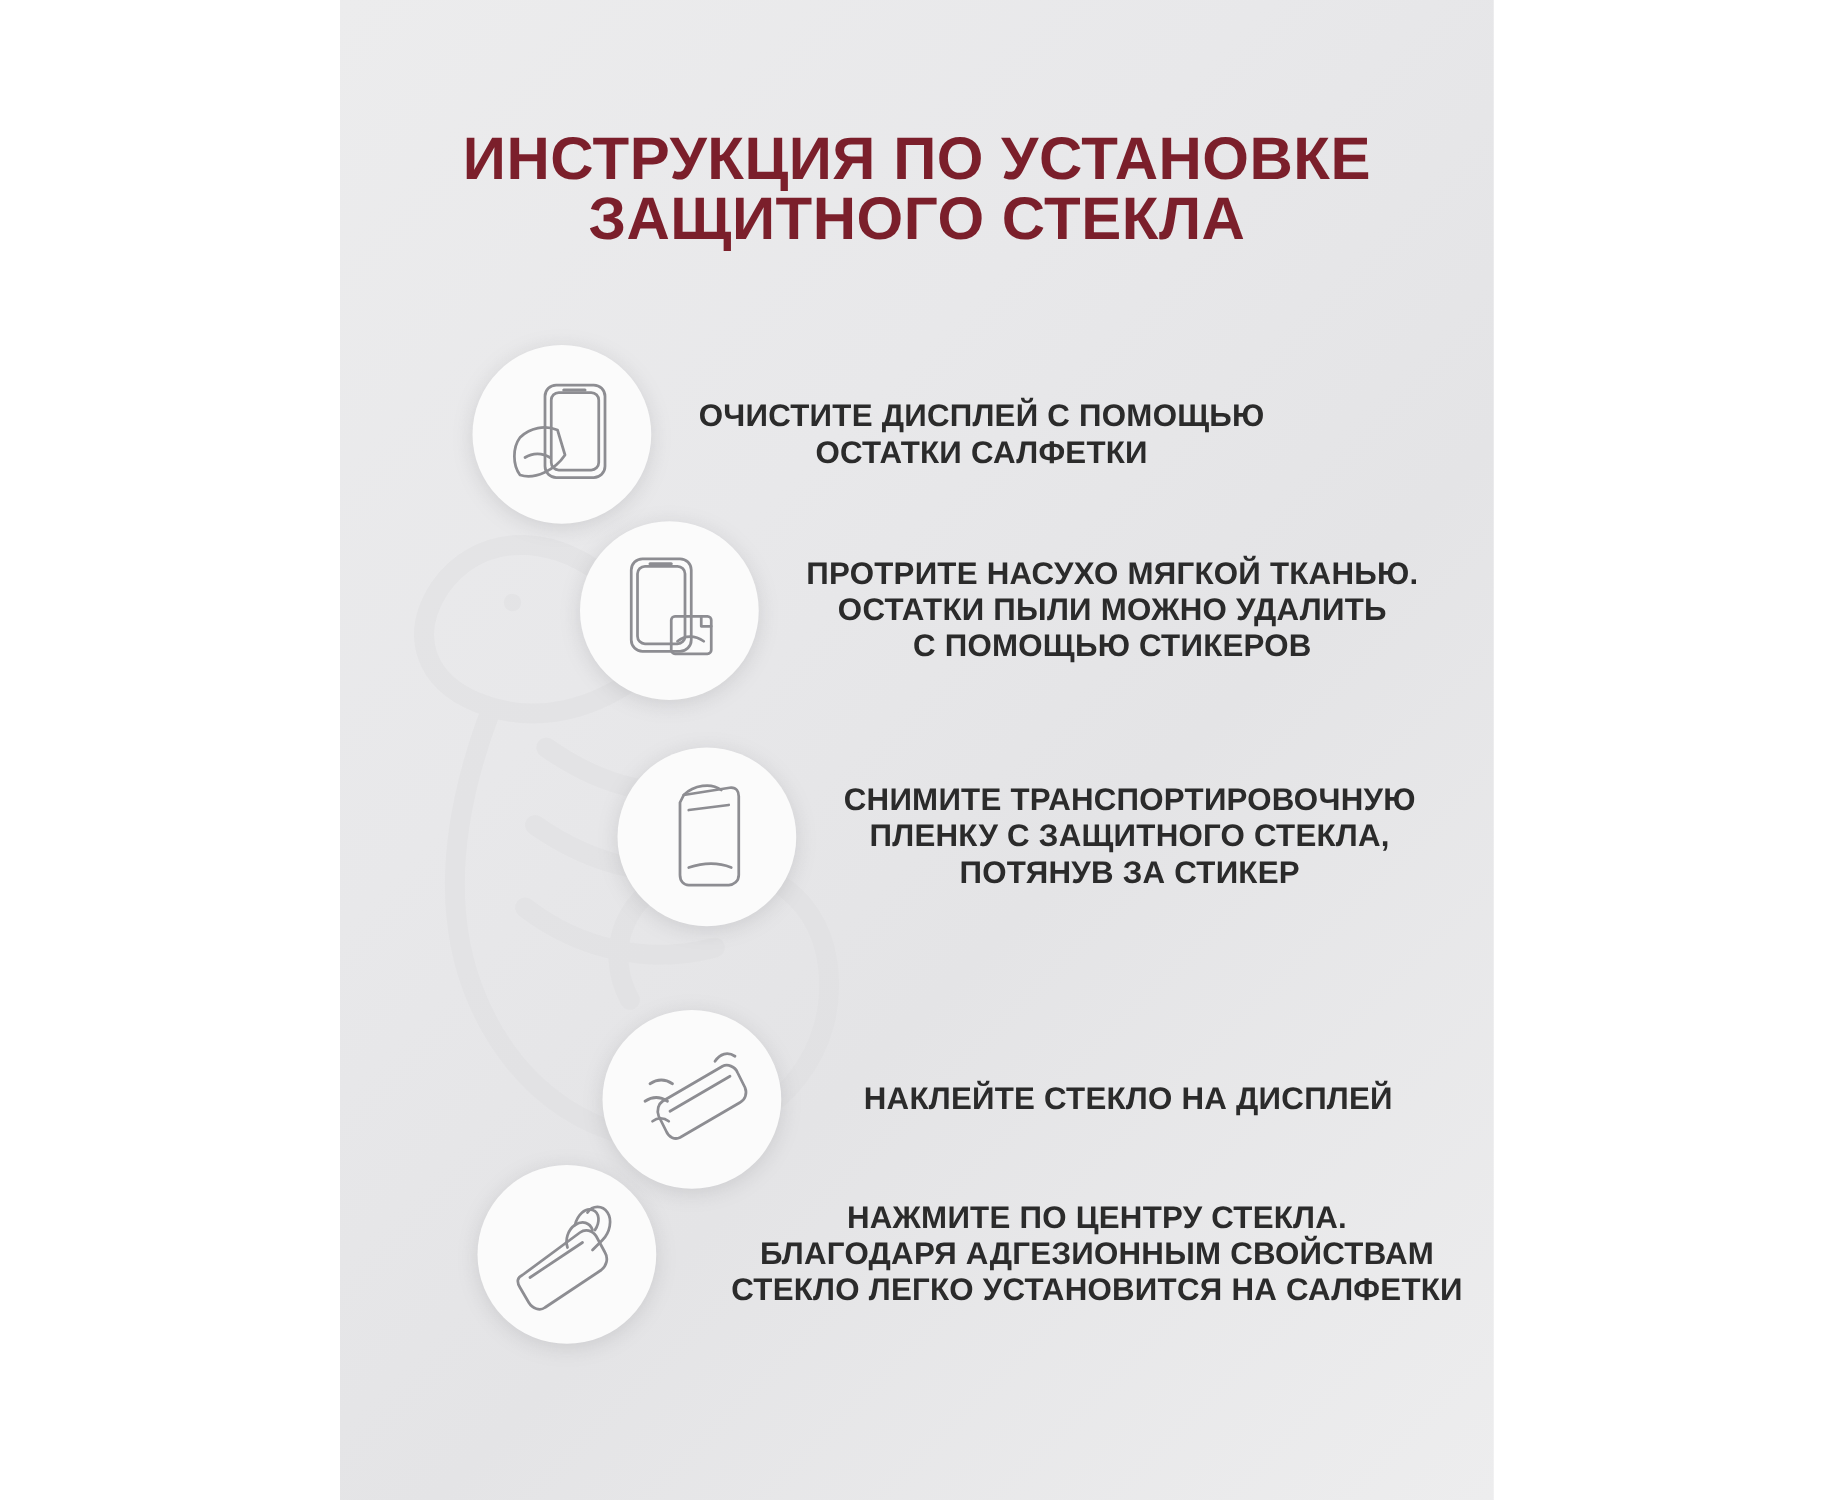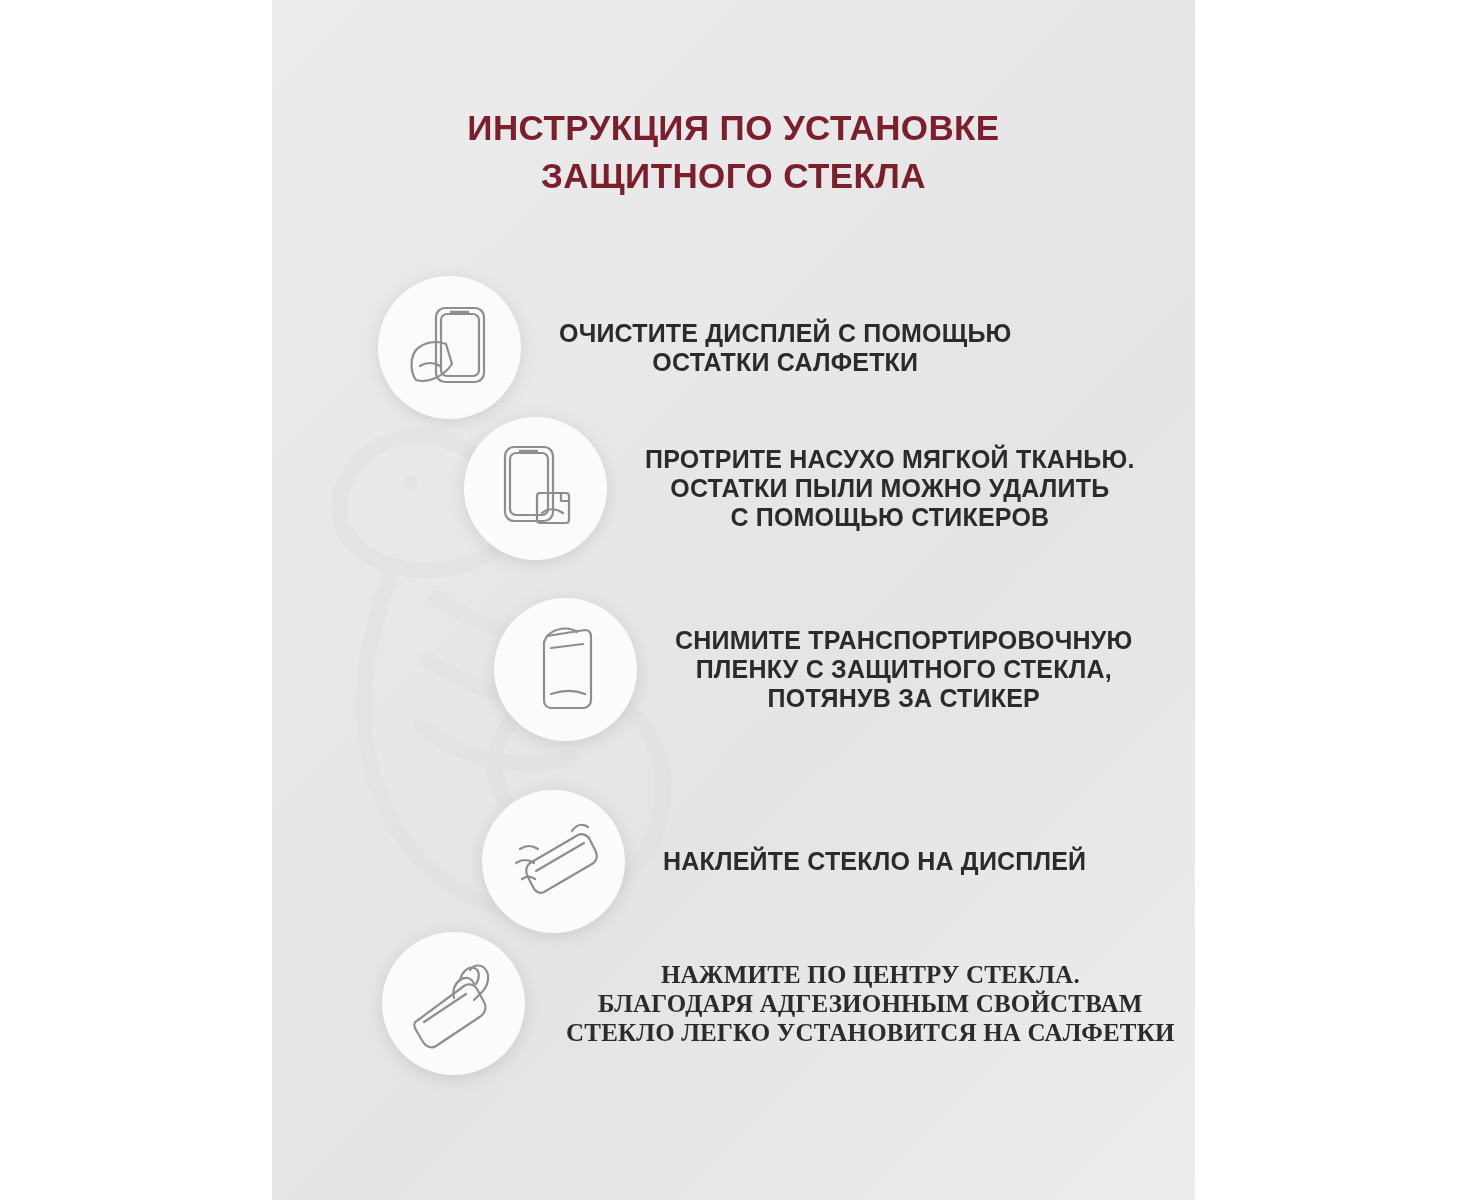--- a/index.html
+++ b/index.html
@@ -45,21 +45,21 @@
     pointer-events: none;
   }
 
   #title {
     position: absolute;
     left: 0;
     top: 104px;
     width: 923px;
     text-align: center;
     color: #7b1f2b;
-    font-size: 35px;
+    font-size: 48px;
     line-height: 48px;
     font-weight: bold;
     letter-spacing: 0.4px;
   }
   #title .line { display: block; white-space: nowrap; }
 
   .step {
     position: absolute;
     display: flex;
     align-items: center;
@@ -91,25 +91,25 @@
   
   #step-1 { left: 106px; top: 276px; }
   #step-1 .step-text { margin-left: 38px; }
 
   #step-2 { left: 192px; top: 417px; }
   #step-2 .step-text { margin-left: 38px; }
 
   #step-3 { left: 222px; top: 598px; }
   #step-3 .step-text { margin-left: 38px; }
 
-  #step-4 { left: 210px; top: 790px; }
+  #step-4 { left: 210px; top: 808px; gap: 28px; }
   #step-4 .step-text { margin-left: 38px; }
 
   #step-5 { left: 110px; top: 932px; }
-  #step-5 .step-text { margin-left: 41px; font-family: Liberation Serif, serif; }
+  #step-5 .step-text { margin-left: 60px; }
 
   .icon-svg { display: block; }
 </style>
 </head>
 <body>
 
 <div id="poster">
   <div id="card">
 
     <svg id="watermark" viewBox="0 0 620 700" xmlns="http://www.w3.org/2000/svg" aria-hidden="true">

